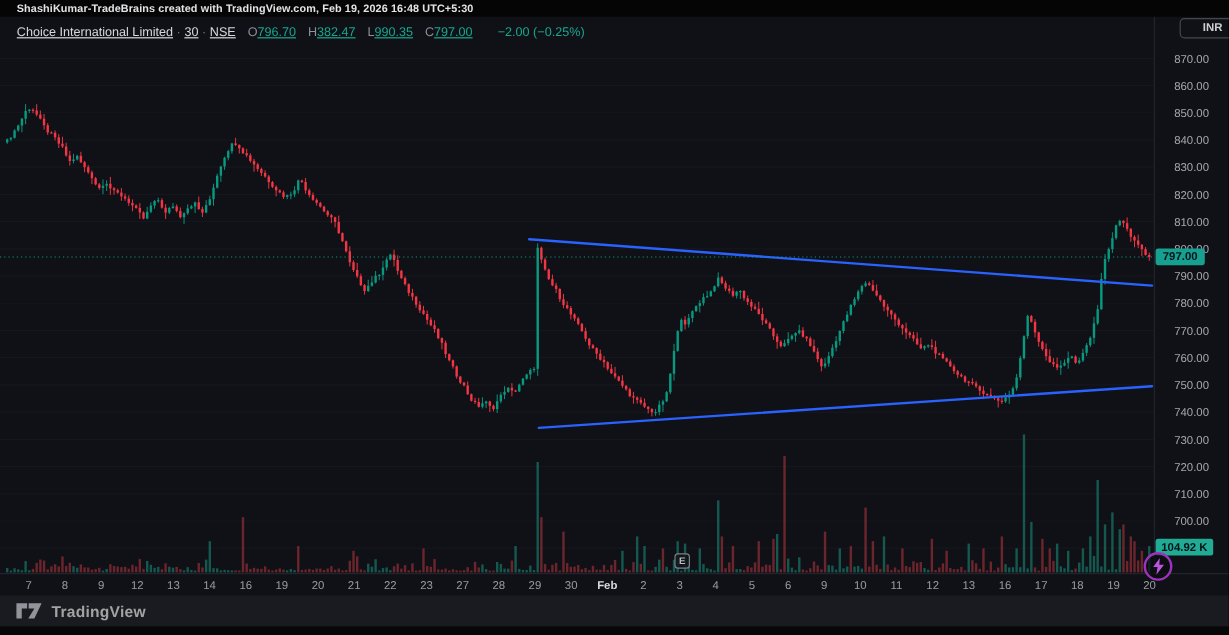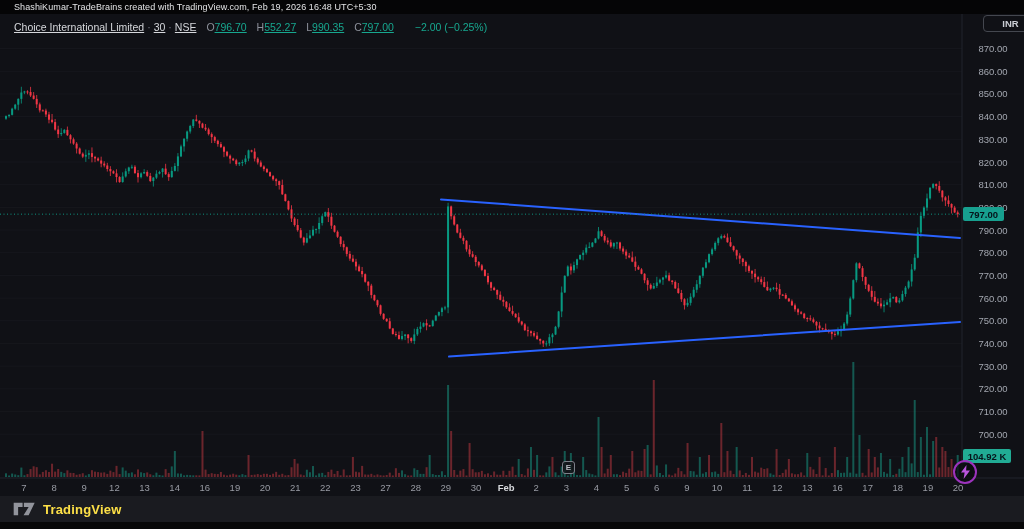--- a/index.html
+++ b/index.html
@@ -1,19 +1,19 @@
 <!DOCTYPE html>
 <html><head>
 <meta charset="utf-8">
 <style>
   html,body{margin:0;padding:0;background:#070708;width:1024px;height:529px;overflow:hidden;
     font-family:"Liberation Sans",sans-serif;-webkit-font-smoothing:antialiased;}
   .screen{position:relative;width:1024px;height:529px;background:#070708;}
   .topbar{position:absolute;left:0;top:0;width:1024px;height:14px;background:#050506;
-    color:#e3e4e6;font-size:9px;font-weight:400;line-height:14px;padding-left:14px;box-sizing:border-box;
+    color:#e3e4e6;font-size:9px;font-weight:700;line-height:14px;padding-left:14px;box-sizing:border-box;
     letter-spacing:.1px;white-space:nowrap;}
   #chart-svg{position:absolute;left:0;top:0;width:1024px;height:529px;display:block;}
   .legend{position:absolute;left:14px;top:20px;font-size:10.5px;line-height:14px;white-space:nowrap;}
   .legend .ttl{color:#d6d8dc;text-decoration:underline;}
   .legend .sep{color:#787b86;padding:0 3px;}
   .legend .lt{color:#8d919b;margin-left:7px;}
   .legend .val{color:#17a78f;text-decoration:underline;}
   .legend .chg{color:#17a78f;margin-left:18px;}
   .legend .row2{margin-top:1px;}
   .inr-btn{position:absolute;left:983px;top:15px;width:55px;height:17px;background:transparent;
@@ -26,21 +26,21 @@
     color:#06131a;font-size:9.5px;font-weight:700;border-radius:2px;display:flex;align-items:center;
     justify-content:center;}
   .earn-badge{position:absolute;left:562px;top:461px;width:13px;height:13px;border:1px solid #7d8089;
     border-radius:3px;background:rgba(20,21,26,.85);color:#b8bbc2;font-size:8px;font-weight:700;
     display:flex;align-items:center;justify-content:center;box-sizing:border-box;cursor:pointer;}
   .flash-btn{position:absolute;left:953px;top:460px;width:24px;height:24px;border:2px solid #9c33bd;
     border-radius:50%;background:rgba(12,12,16,.7);display:flex;align-items:center;justify-content:center;
     box-sizing:border-box;cursor:pointer;}
   .bottombar{position:absolute;left:0;top:496px;width:1024px;height:26px;background:#1a1b20;
     display:flex;align-items:center;padding-left:13px;box-sizing:border-box;}
-  .brand-text{color:#fde047;font-size:13px;font-weight:700;margin-left:7px;letter-spacing:.2px;}
+  .brand-text{color:#a3a3a3;font-size:13px;font-weight:700;margin-left:7px;letter-spacing:.2px;}
 </style>
 </head>
 <body>
 
 <div class="screen">
 
   <div class="topbar">
     <span>ShashiKumar-TradeBrains created with TradingView.com, Feb 19, 2026 16:48 UTC+5:30</span>
   </div>
 
@@ -1065,21 +1065,21 @@
         <text x="897.77" y="491" text-anchor="middle" font-size="9.5" fill="#989ba3" font-weight="400" font-family="Liberation Sans, sans-serif">18</text>
         <text x="927.9" y="491" text-anchor="middle" font-size="9.5" fill="#989ba3" font-weight="400" font-family="Liberation Sans, sans-serif">19</text>
         <text x="958.03" y="491" text-anchor="middle" font-size="9.5" fill="#989ba3" font-weight="400" font-family="Liberation Sans, sans-serif">20</text>
       </g>
     </svg>
 
   <div class="legend">
     <div class="row1">
       <span class="ttl">Choice International Limited</span><span class="sep">·</span><span class="ttl">30</span><span class="sep">·</span><span class="ttl">NSE</span>
       <span class="lt">O</span><span class="val">796.70</span>
-      <span class="lt">H</span><span class="val">552.27</span>
+      <span class="lt">H</span><span class="val">382.47</span>
       <span class="lt">L</span><span class="val">990.35</span>
       <span class="lt">C</span><span class="val">797.00</span>
       <span class="chg">−2.00 (−0.25%)</span>
     </div>
   </div>
 
   <button class="inr-btn">INR</button>
 
   <div class="price-badge">797.00</div>
   <div class="vol-badge">104.92 K</div>

